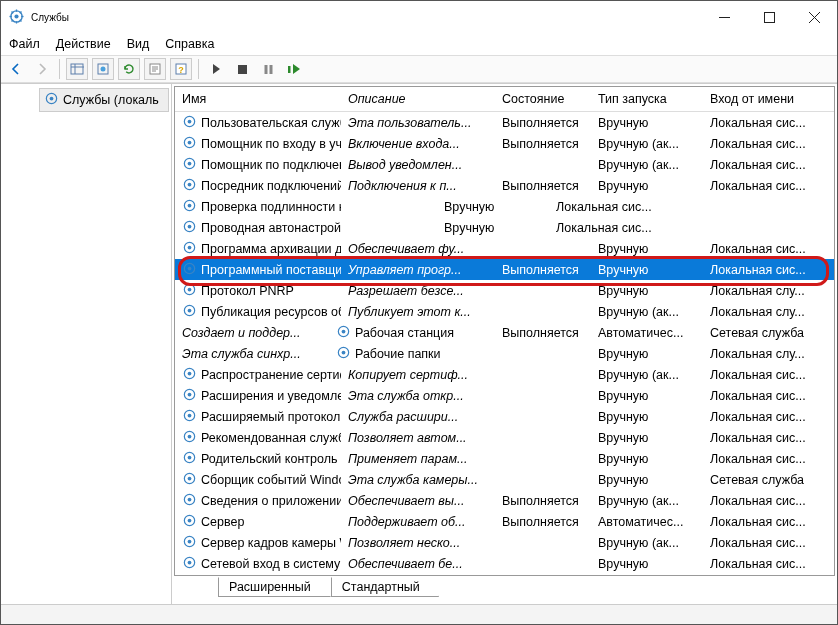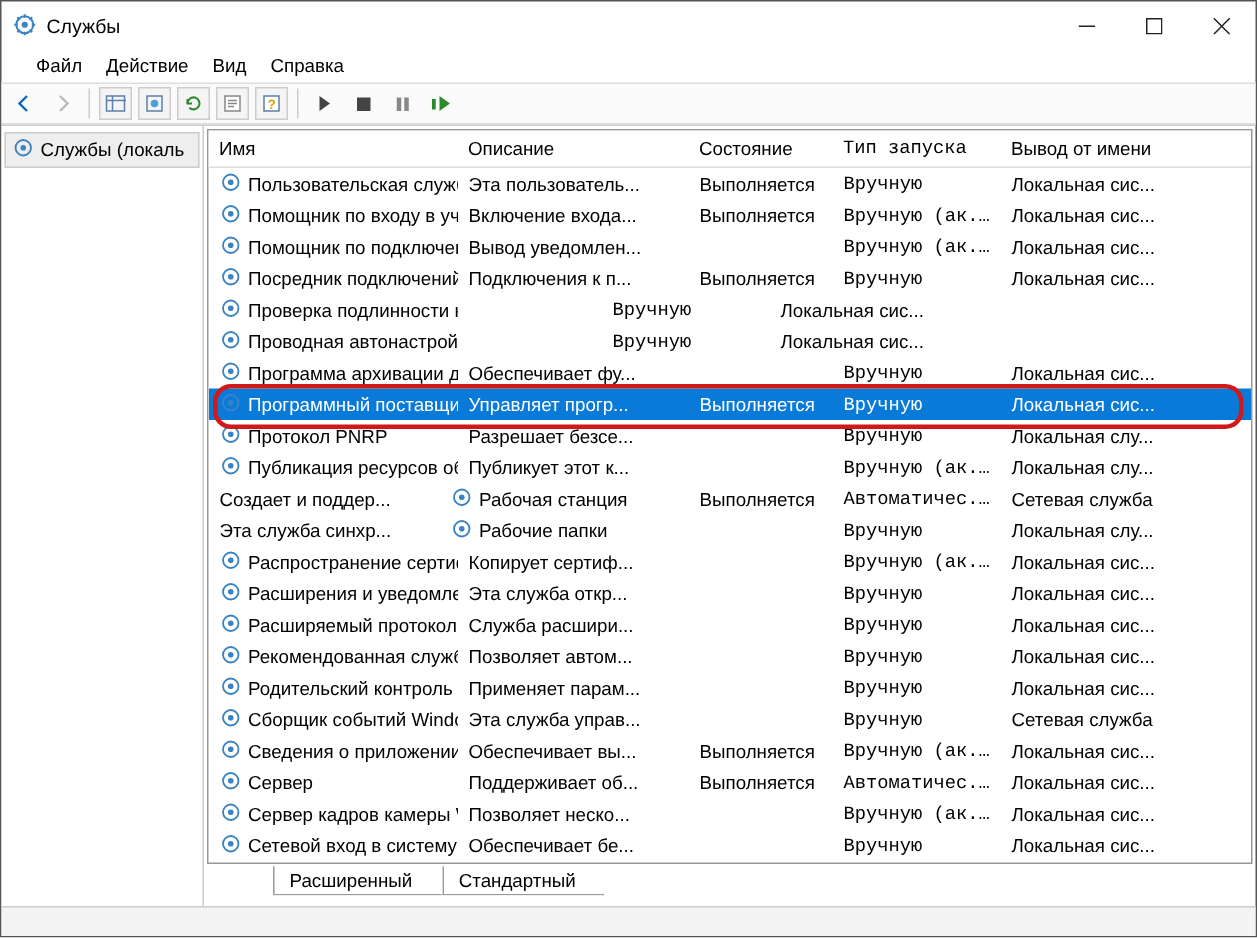--- a/index.html
+++ b/index.html
@@ -1,44 +1,44 @@
 <!DOCTYPE html>
 <html><head>
 <meta charset="utf-8">
 <style>
   * { box-sizing: border-box; font-family: "Segoe UI", Tahoma, sans-serif; }
   body { margin: 0; background: #fff; }
   .window { width: 838px; height: 625px; border: 1px solid #555; display: flex; flex-direction: column; background: #fff; }
   .titlebar { height: 32px; display: flex; align-items: center; padding-left: 8px; }
   .titlebar .title-icon { width: 16px; height: 16px; margin-right: 6px; }
-  .titlebar .title-text { font-size: 13px; flex: 1; }
+  .titlebar .title-text { font-size: 10px; flex: 1; }
   .winbtns { display: flex; height: 100%; }
   .winbtn { width: 45px; display: flex; align-items: center; justify-content: center; }
   .winbtn svg { width: 11px; height: 11px; }
-  .menubar { height: 22px; display: flex; align-items: center; font-size: 12.5px; padding-left: 15px; }
+  .menubar { height: 22px; display: flex; align-items: center; font-size: 12.5px; padding-left: 0; }
   .menubar .mitem { padding: 2px 8px; }
   .toolbar { height: 28px; border-top: 1px solid #ddd; border-bottom: 1px solid #ddd; display: flex; align-items: center; gap: 4px; padding: 0 4px; background: #fafafa; }
   .tbtn { width: 22px; height: 22px; border: 1px solid #ccc; background: #f4f4f4; display: flex; align-items: center; justify-content: center; }
   .tbtn.flat { border: none; background: transparent; }
   .tsep { width: 1px; height: 20px; background: #ccc; margin: 0 2px; }
   .body-area { flex: 1; display: flex; border-top: 1px solid #ccc; min-height: 0; }
-  .sidebar { width: 135px; border-right: 1px solid #ccc; background: #fff; padding-top: 2px; }
+  .sidebar { width: 135px; border-right: 1px solid #ccc; background: #fff; padding-top: 2px; margin-left: 36px; }
   .side-item { display: flex; align-items: center; font-size: 12.5px; padding: 2px 4px; gap: 4px; background: #eee; border: 1px solid #ccc; margin: 2px; }
   .main { flex: 1; display: flex; flex-direction: column; min-height: 0; }
   .list-wrap { flex: 1; border: 1px solid #999; margin: 2px; position: relative; min-height: 0; overflow: hidden; }
   .list-header { display: flex; font-size: 12.5px; border-bottom: 1px solid #ddd; background: #fff; position: sticky; top: 0; }
   .list-header .col { padding: 5px 7px; border-right: 0px solid #eee; white-space: nowrap; overflow: hidden; text-overflow: ellipsis; }
   .rows { flex: 1; overflow-y: scroll; }
   .row { display: flex; font-size: 12.5px; height: 21px; align-items: center; }
   .row .cell { padding: 0 7px; white-space: nowrap; overflow: hidden; text-overflow: ellipsis; }
   .row .icon-cell { display: flex; align-items: center; gap: 4px; }
   .c-name { width: 166px; }
-  .c-desc { width: 154px; }
+  .c-desc { width: 154px; font-style: italic; }
   .c-state { width: 96px; }
-  .c-start { width: 112px; font-family: Liberation Mono, monospace; }
+  .c-start { width: 112px; }
   .c-logon { flex: 1; }
   .row.selected { background: #0a7ad9; color: #fff; }
   .highlight-ring { position: absolute; border: 3px solid #d01919; border-radius: 12px; pointer-events: none; left: 3px; right: 5px; height: 30px; }
   .tabs { height: 24px; display: flex; align-items: flex-start; font-size: 12.5px; margin: 0 2px 2px; padding-left: 44px; }
   .tab { border: 1px solid #999; border-top: 1px solid #fff; padding: 2px 10px; position: relative; top: -1px; background: #fff; }
   .tab:first-child { border-right: none; }
   .tab2 { clip-path: polygon(0 0, calc(100% - 10px) 0, 100% 100%, 0 100%); padding-right: 18px; }
   .tab1 { clip-path: polygon(0 0, calc(100% - 10px) 0, 100% 100%, 0 100%); padding-right: 20px; z-index:1;}
   .statusbar { height: 20px; border-top: 1px solid #ccc; background: #f4f4f4; }
   .list-scroll { display:flex; flex-direction:column; height:100%;}
@@ -175,21 +175,21 @@
     </div>
 
     <div class="main">
       <div class="list-wrap">
         <div class="list-scroll">
           <div class="list-header">
             <div class="col c-name">Имя</div>
             <div class="col c-desc">Описание</div>
             <div class="col c-state">Состояние</div>
             <div class="col c-start">Тип запуска</div>
-            <div class="col c-logon">Вывод от имени</div>
+            <div class="col c-logon">Вход от имени</div>
           </div>
           <div class="rows" id="rows-container">
               <div class="row">
                 <div class="cell c-name icon-cell">
                   <span class="gear-icon"><svg width="15" height="15" viewBox="0 0 16 16">
                       <circle cx="8" cy="8" r="5.5" fill="none" stroke="#3a84c4" stroke-width="1.3"></circle>
                       <circle cx="8" cy="8" r="2" fill="#3a84c4"></circle>
                     </svg></span>
                   <span>Пользовательская служба...</span>
                 </div>
@@ -405,21 +405,21 @@
                 <div class="cell c-logon">Локальная сис...</div>
               </div>
               <div class="row">
                 <div class="cell c-name icon-cell">
                   <span class="gear-icon"><svg width="15" height="15" viewBox="0 0 16 16">
                       <circle cx="8" cy="8" r="5.5" fill="none" stroke="#3a84c4" stroke-width="1.3"></circle>
                       <circle cx="8" cy="8" r="2" fill="#3a84c4"></circle>
                     </svg></span>
                   <span>Сборщик событий Windows</span>
                 </div>
-                <div class="cell c-desc">Эта служба управ...</div>
+                <div class="cell c-desc">Эта служба камеры...</div>
                 <div class="cell c-state"></div>
                 <div class="cell c-start">Вручную</div>
                 <div class="cell c-logon">Сетевая служба</div>
               </div>
               <div class="row">
                 <div class="cell c-name icon-cell">
                   <span class="gear-icon"><svg width="15" height="15" viewBox="0 0 16 16">
                       <circle cx="8" cy="8" r="5.5" fill="none" stroke="#3a84c4" stroke-width="1.3"></circle>
                       <circle cx="8" cy="8" r="2" fill="#3a84c4"></circle>
                     </svg></span>

